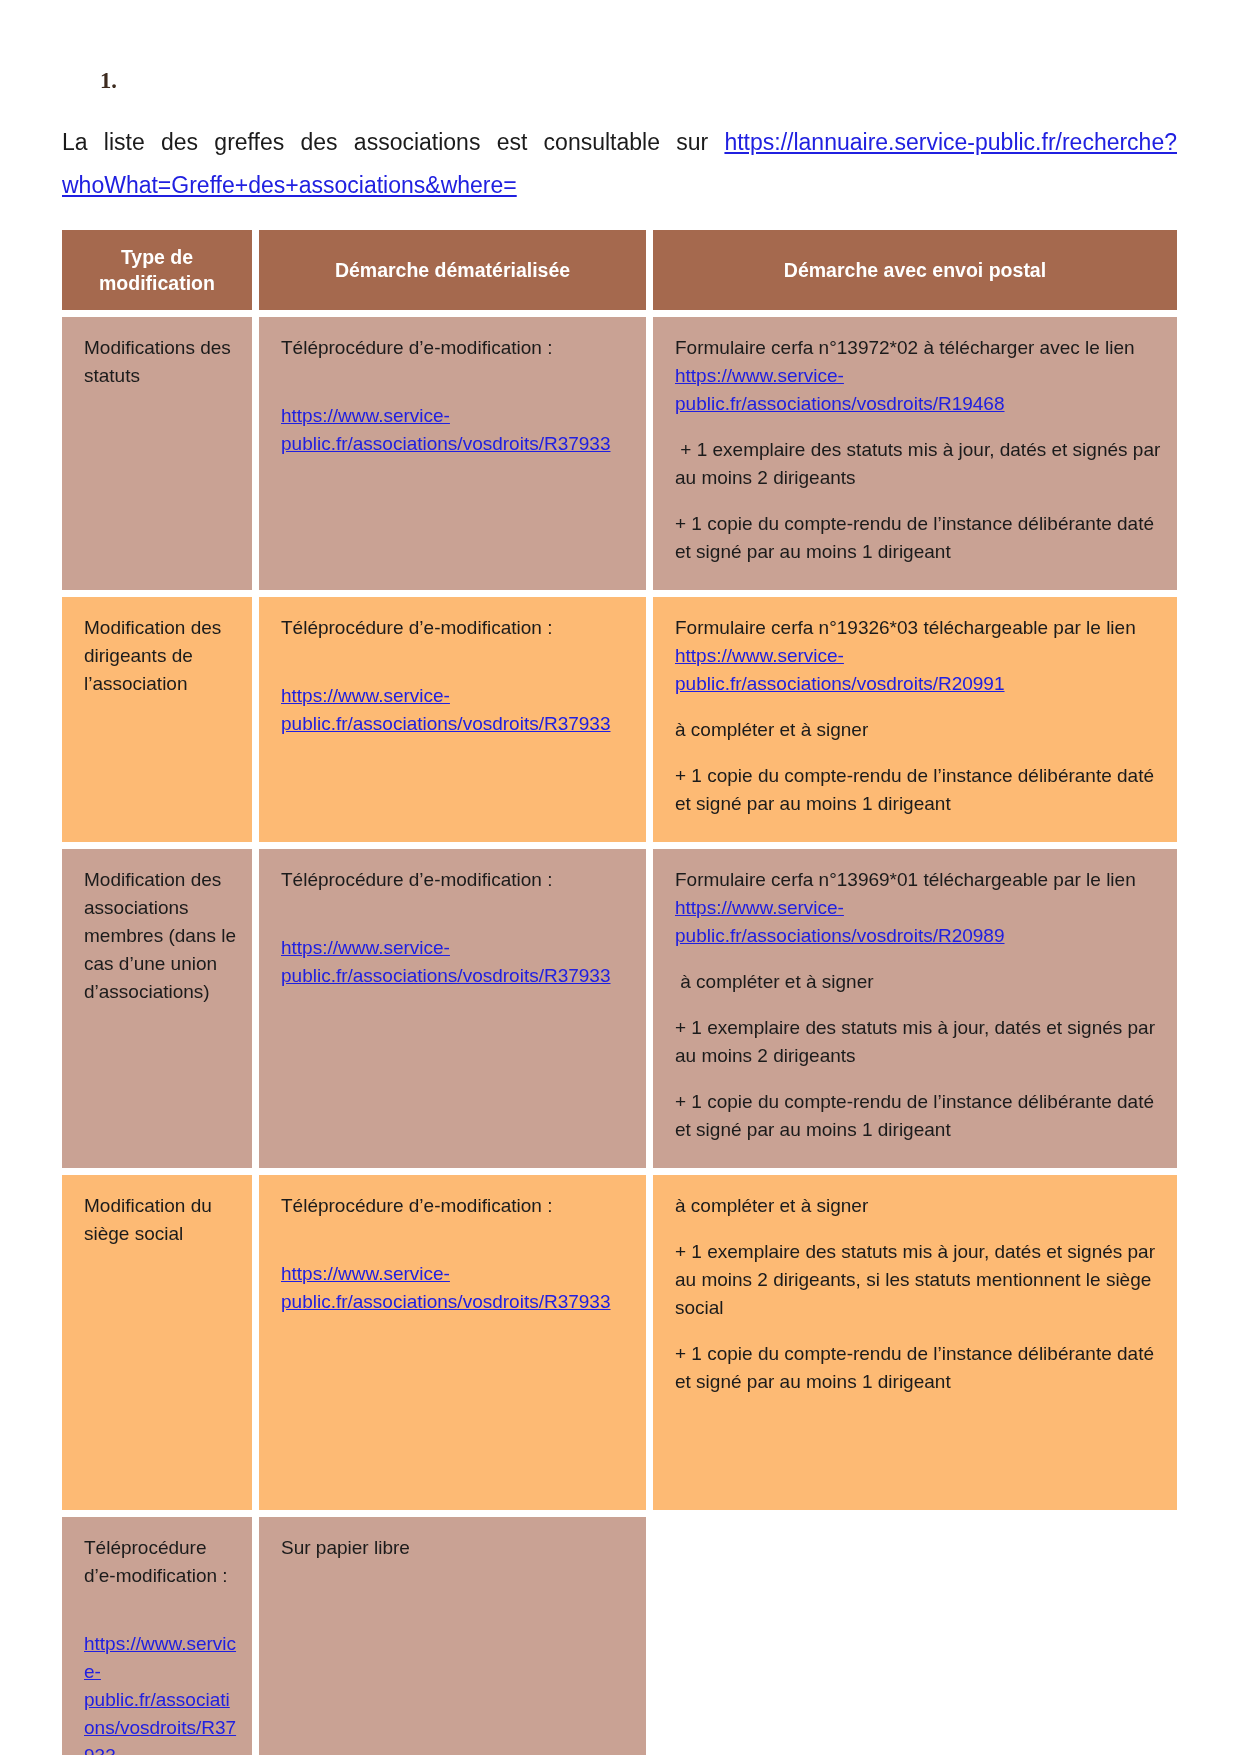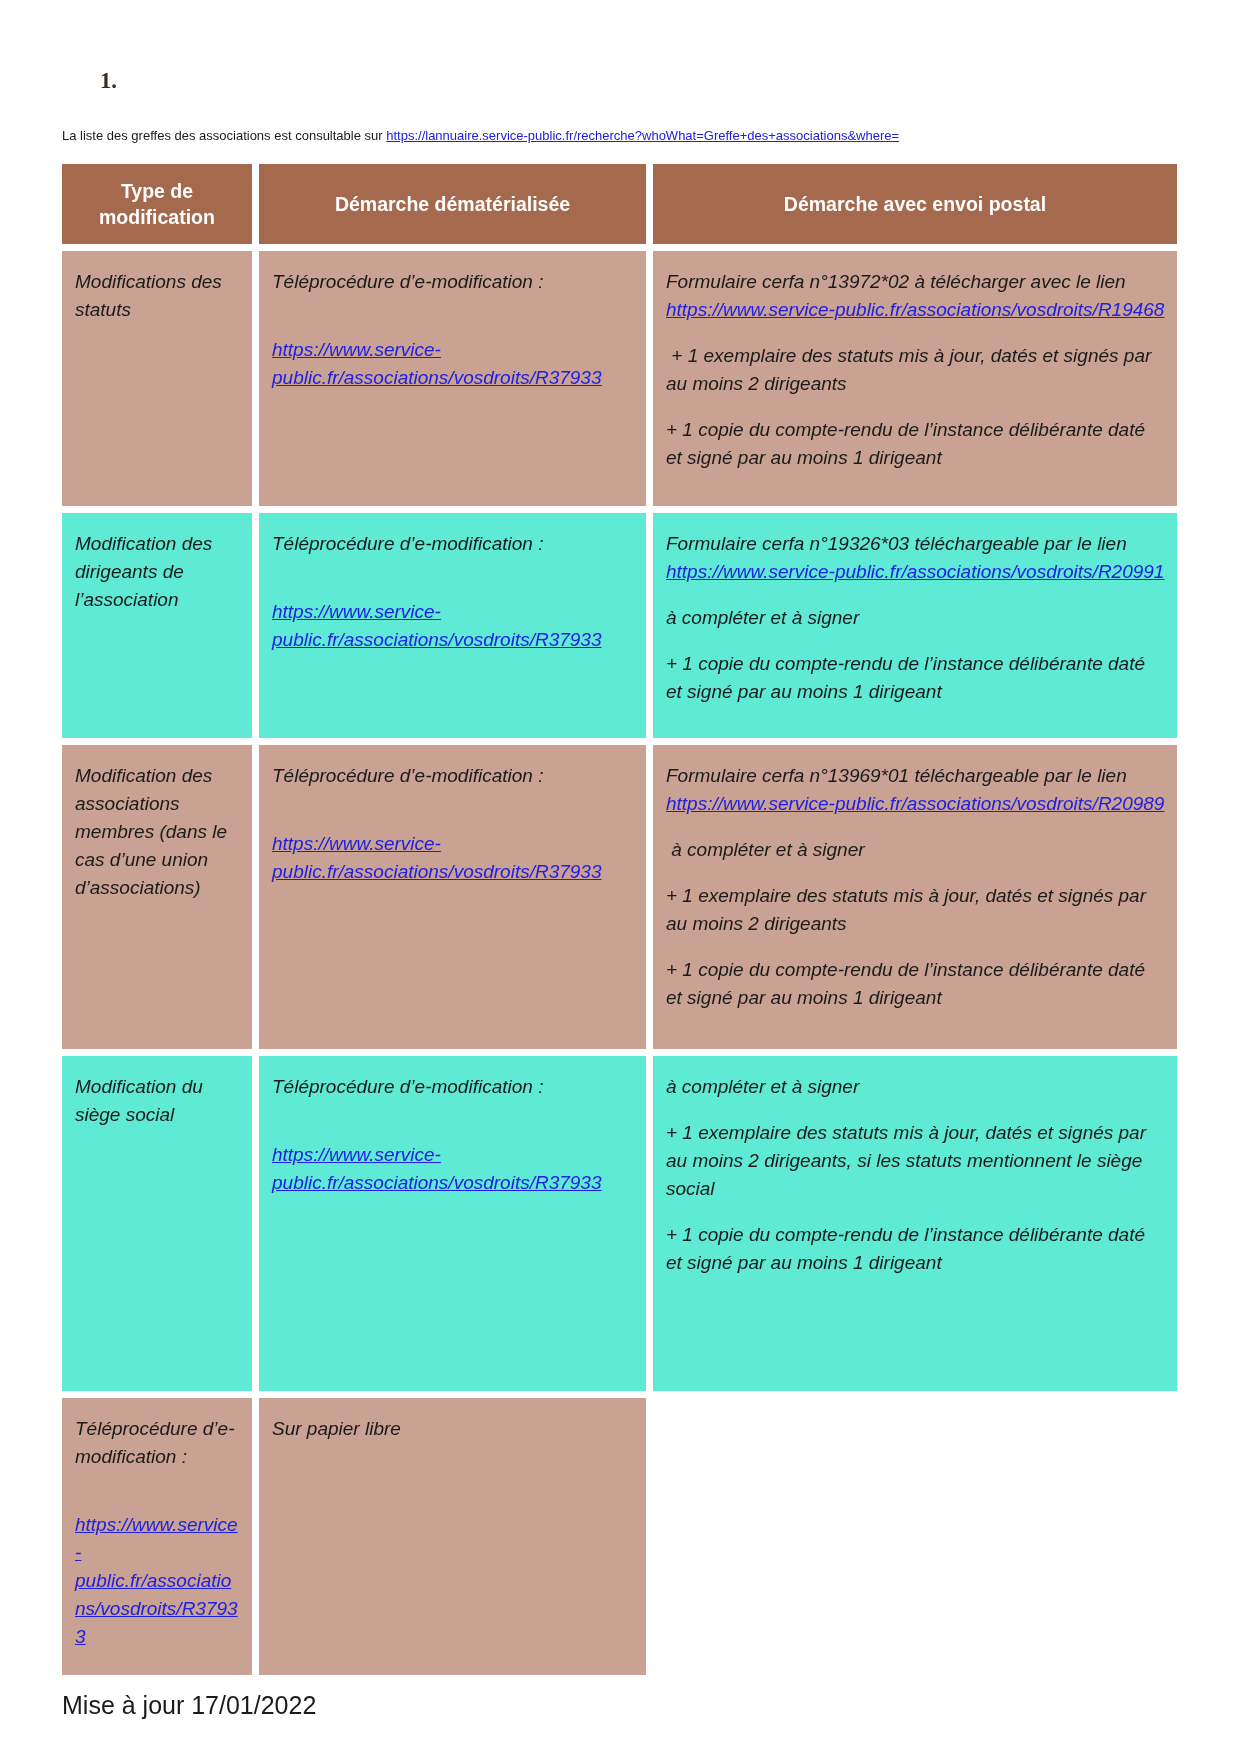--- a/index.html
+++ b/index.html
@@ -14,21 +14,21 @@
   
   .heading {
     display: flex; gap: 18px; margin: 8px 0 0 38px;
     font-family: "Liberation Serif", serif;
     font-weight: bold; font-size: 22.5px; color: #3d2b1f;
   }
 
   
   .intro {
     margin-top: 27px; width: 1115px;
-    font-size: 13px; line-height: 30px;
+    font-size: 23px; line-height: 43px;
     text-align: justify;
   }
   a.lnk, .intro a {
     color: #2020e0; text-decoration: underline; cursor: pointer;
     overflow-wrap: break-word;
   }
 
   
   .tbl { width: 1115px; }
   .trow, .thead-row {
@@ -37,27 +37,27 @@
     gap: 7px; margin-bottom: 7px;
   }
   .thead-row .hcell {
     background: #a5694e; color: #ffffff;
     font-weight: bold; font-size: 19.5px; line-height: 26px;
     display: flex; align-items: center; justify-content: center;
     text-align: center; min-height: 80px; padding: 4px 10px;
     box-sizing: border-box;
   }
   .cell {
-    padding: 17px 12px 6px 13px; box-sizing: border-box;
-    font-size: 19px; line-height: 28px; font-style: italic;
+    padding: 17px 12px 6px 22px; box-sizing: border-box;
+    font-size: 19px; line-height: 28px;
   }
   .cell p { margin: 0 0 18px 0; overflow-wrap: break-word; }
   .cell p.gap-lg { margin-bottom: 40px; }
   .shade-dark  .cell { background: #c9a294; }
-  .shade-light .cell { background: #5eead4; }
+  .shade-light .cell { background: #fdba74; }
   .trow:nth-child(1) { min-height: 255px; }
   .trow:nth-child(2) { min-height: 225px; }
   .trow:nth-child(3) { min-height: 304px; }
   .trow:nth-child(4) { min-height: 335px; }
   .trow:nth-child(5) { min-height: 157px; }
 
   
   .footer { margin-top: 16px; font-size: 25px; }
 </style>
 </head>

